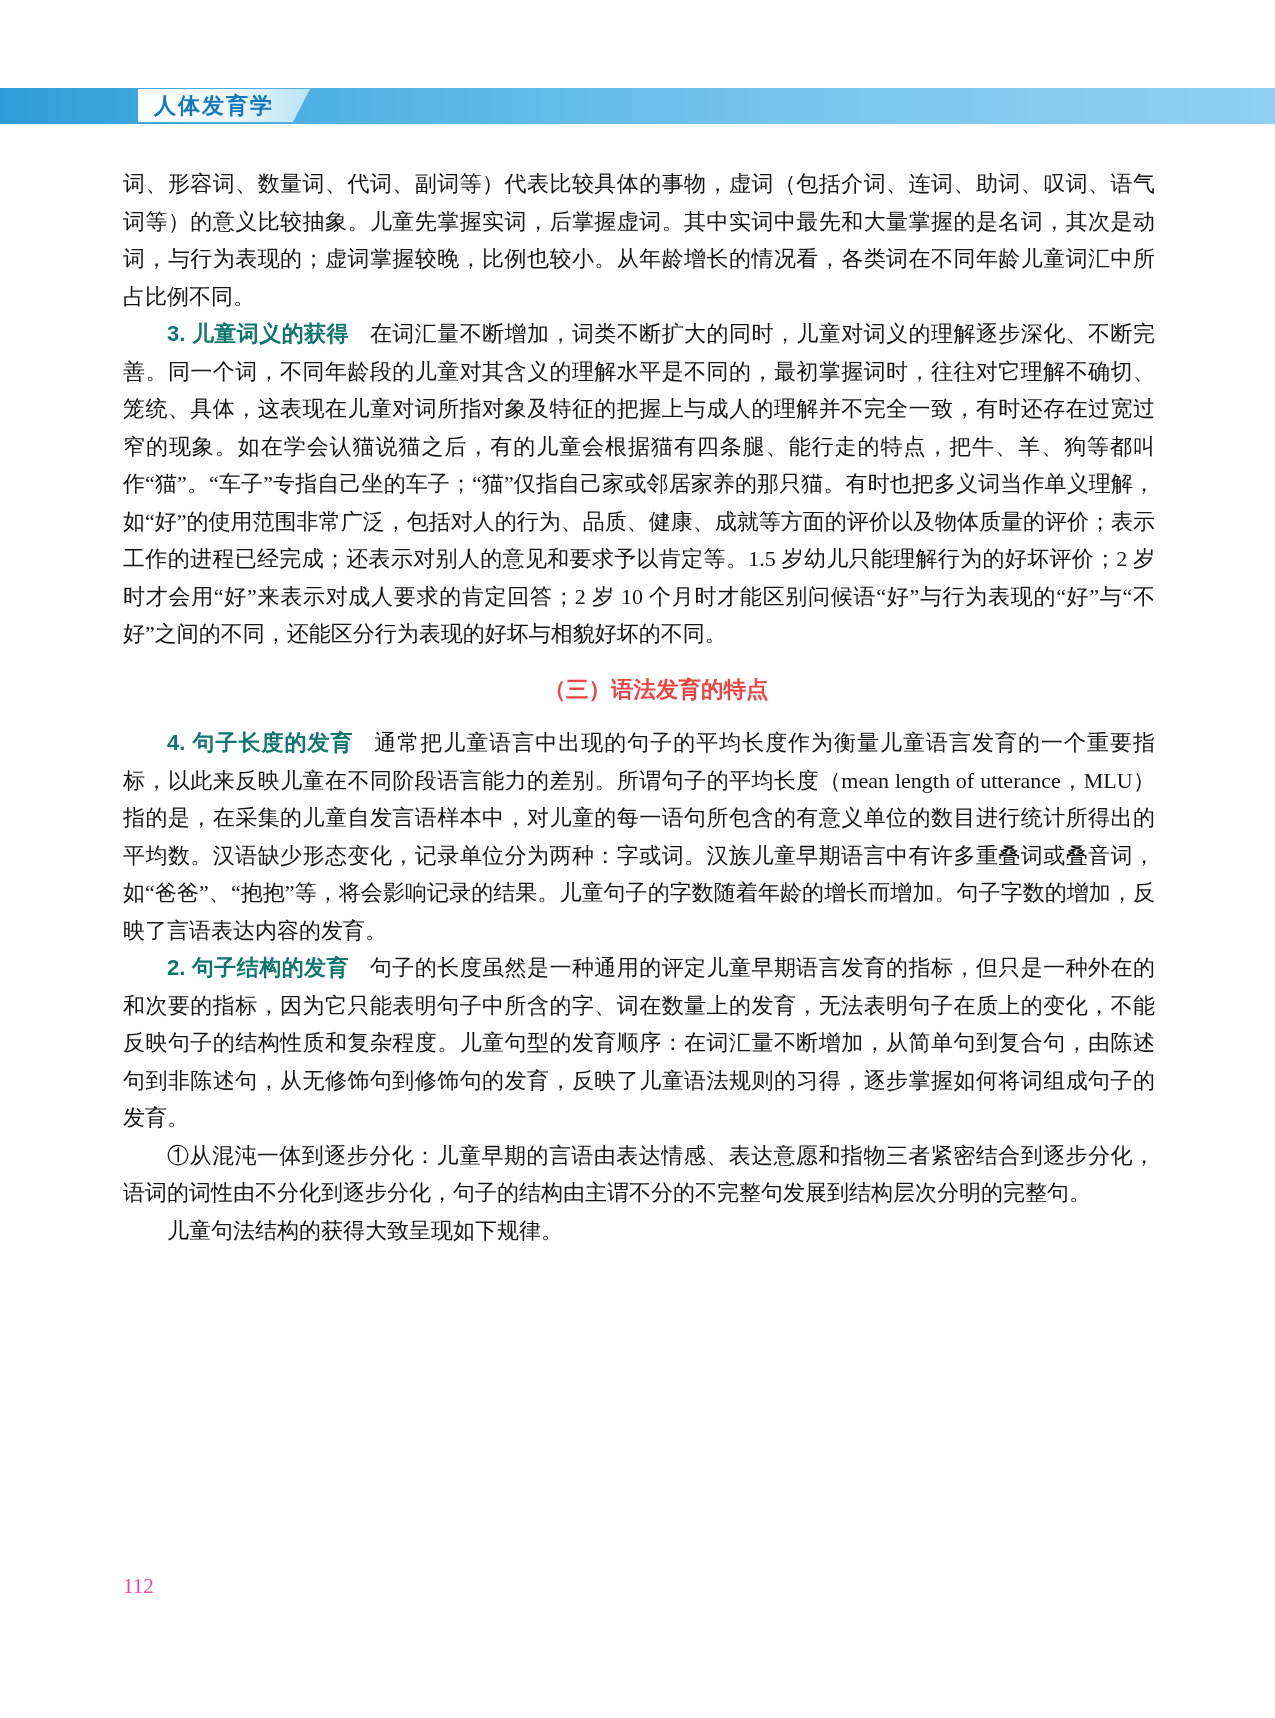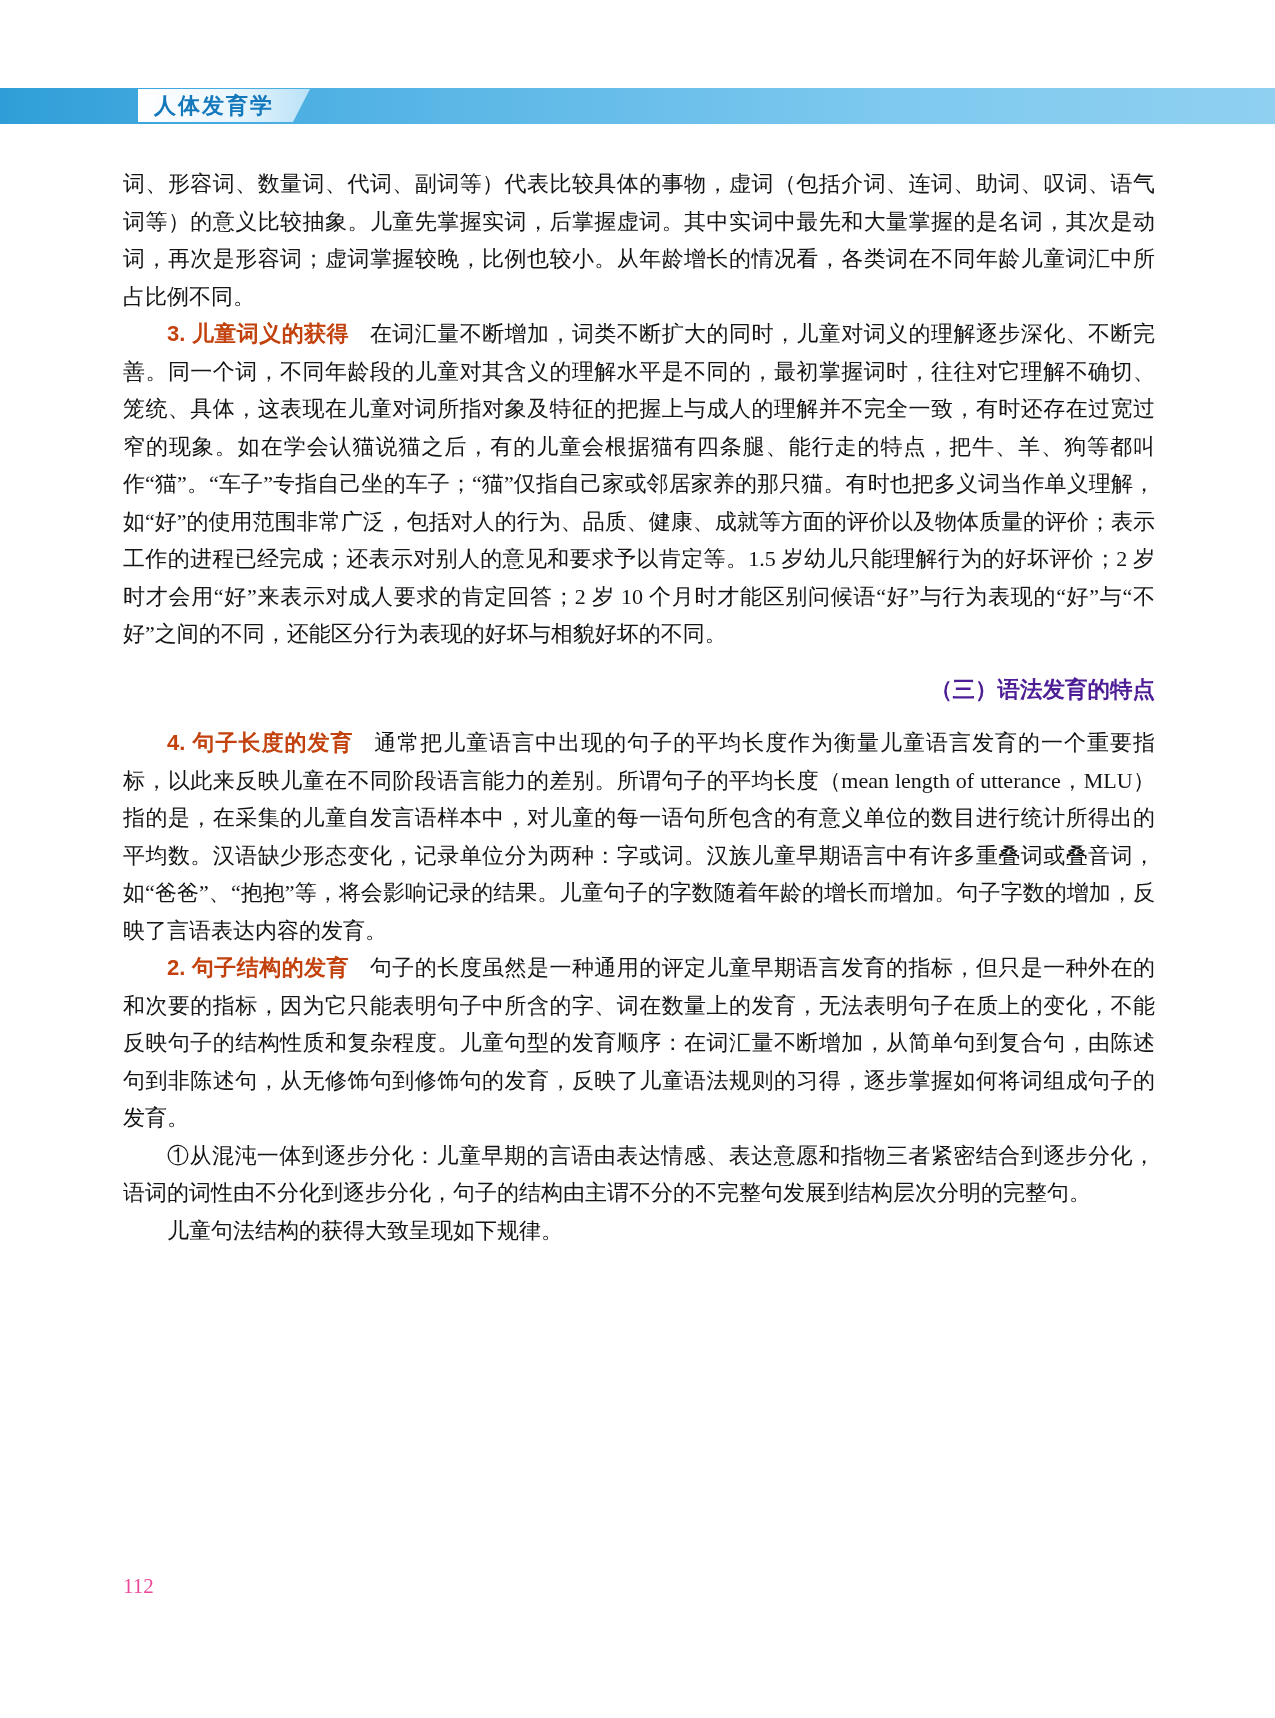--- a/index.html
+++ b/index.html
@@ -44,31 +44,31 @@
     width:1032px;
     font-size:22px;
     line-height:37.5px;
     text-align:justify;
   }
   main.body-text p { text-indent:2em; }
   main.body-text p.cont { text-indent:0; }
   .lead {
     font-family:"Liberation Sans","DejaVu Sans",sans-serif;
     font-weight:bold;
-    color:#c2410c;
+    color:#0f766e;
     margin-right:0.95em;
   }
   h2.section-heading {
     font-family:"Liberation Sans","DejaVu Sans",sans-serif;
     font-weight:bold;
     font-size:22.5px;
-    color:#4c1d95;
+    color:#ef4444;
     text-indent:1.5em;
     margin:18px 0 16px 0;
-    text-align:right;
+    text-align:center;
   }
   
   .page-number {
     position:absolute;
     left:123px; top:1574px;
     font-size:21px;
     color:#ec4899;
     font-family:"Liberation Serif","DejaVu Serif",serif;
   }
 </style>
@@ -79,21 +79,21 @@
 
   <div class="header-band">
     <div class="header-label">
       <span class="title-text">人体发育学</span>
     </div>
   </div>
 
   <main class="body-text">
 
     <p class="cont">
-      <span>词、形容词、数量词、代词、副词等）代表比较具体的事物，虚词（包括介词、连词、助词、叹词、语气词等）的意义比较抽象。儿童先掌握实词，后掌握虚词。其中实词中最先和大量掌握的是名词，其次是动词，再次是形容词；虚词掌握较晚，比例也较小。从年龄增长的情况看，各类词在不同年龄儿童词汇中所占比例不同。</span>
+      <span>词、形容词、数量词、代词、副词等）代表比较具体的事物，虚词（包括介词、连词、助词、叹词、语气词等）的意义比较抽象。儿童先掌握实词，后掌握虚词。其中实词中最先和大量掌握的是名词，其次是动词，与行为表现的；虚词掌握较晚，比例也较小。从年龄增长的情况看，各类词在不同年龄儿童词汇中所占比例不同。</span>
     </p>
 
     <p>
       <span class="lead">3. 儿童词义的获得</span><span>在词汇量不断增加，词类不断扩大的同时，儿童对词义的理解逐步深化、不断完善。同一个词，不同年龄段的儿童对其含义的理解水平是不同的，最初掌握词时，往往对它理解不确切、笼统、具体，这表现在儿童对词所指对象及特征的把握上与成人的理解并不完全一致，有时还存在过宽过窄的现象。如在学会认猫说猫之后，有的儿童会根据猫有四条腿、能行走的特点，把牛、羊、狗等都叫作“猫”。“车子”专指自己坐的车子；“猫”仅指自己家或邻居家养的那只猫。有时也把多义词当作单义理解，如“好”的使用范围非常广泛，包括对人的行为、品质、健康、成就等方面的评价以及物体质量的评价；表示工作的进程已经完成；还表示对别人的意见和要求予以肯定等。1.5 岁幼儿只能理解行为的好坏评价；2 岁时才会用“好”来表示对成人要求的肯定回答；2 岁 10 个月时才能区别问候语“好”与行为表现的“好”与“不好”之间的不同，还能区分行为表现的好坏与相貌好坏的不同。</span>
     </p>
 
 
     <h2 class="section-heading">（三）语法发育的特点</h2>
 
 

